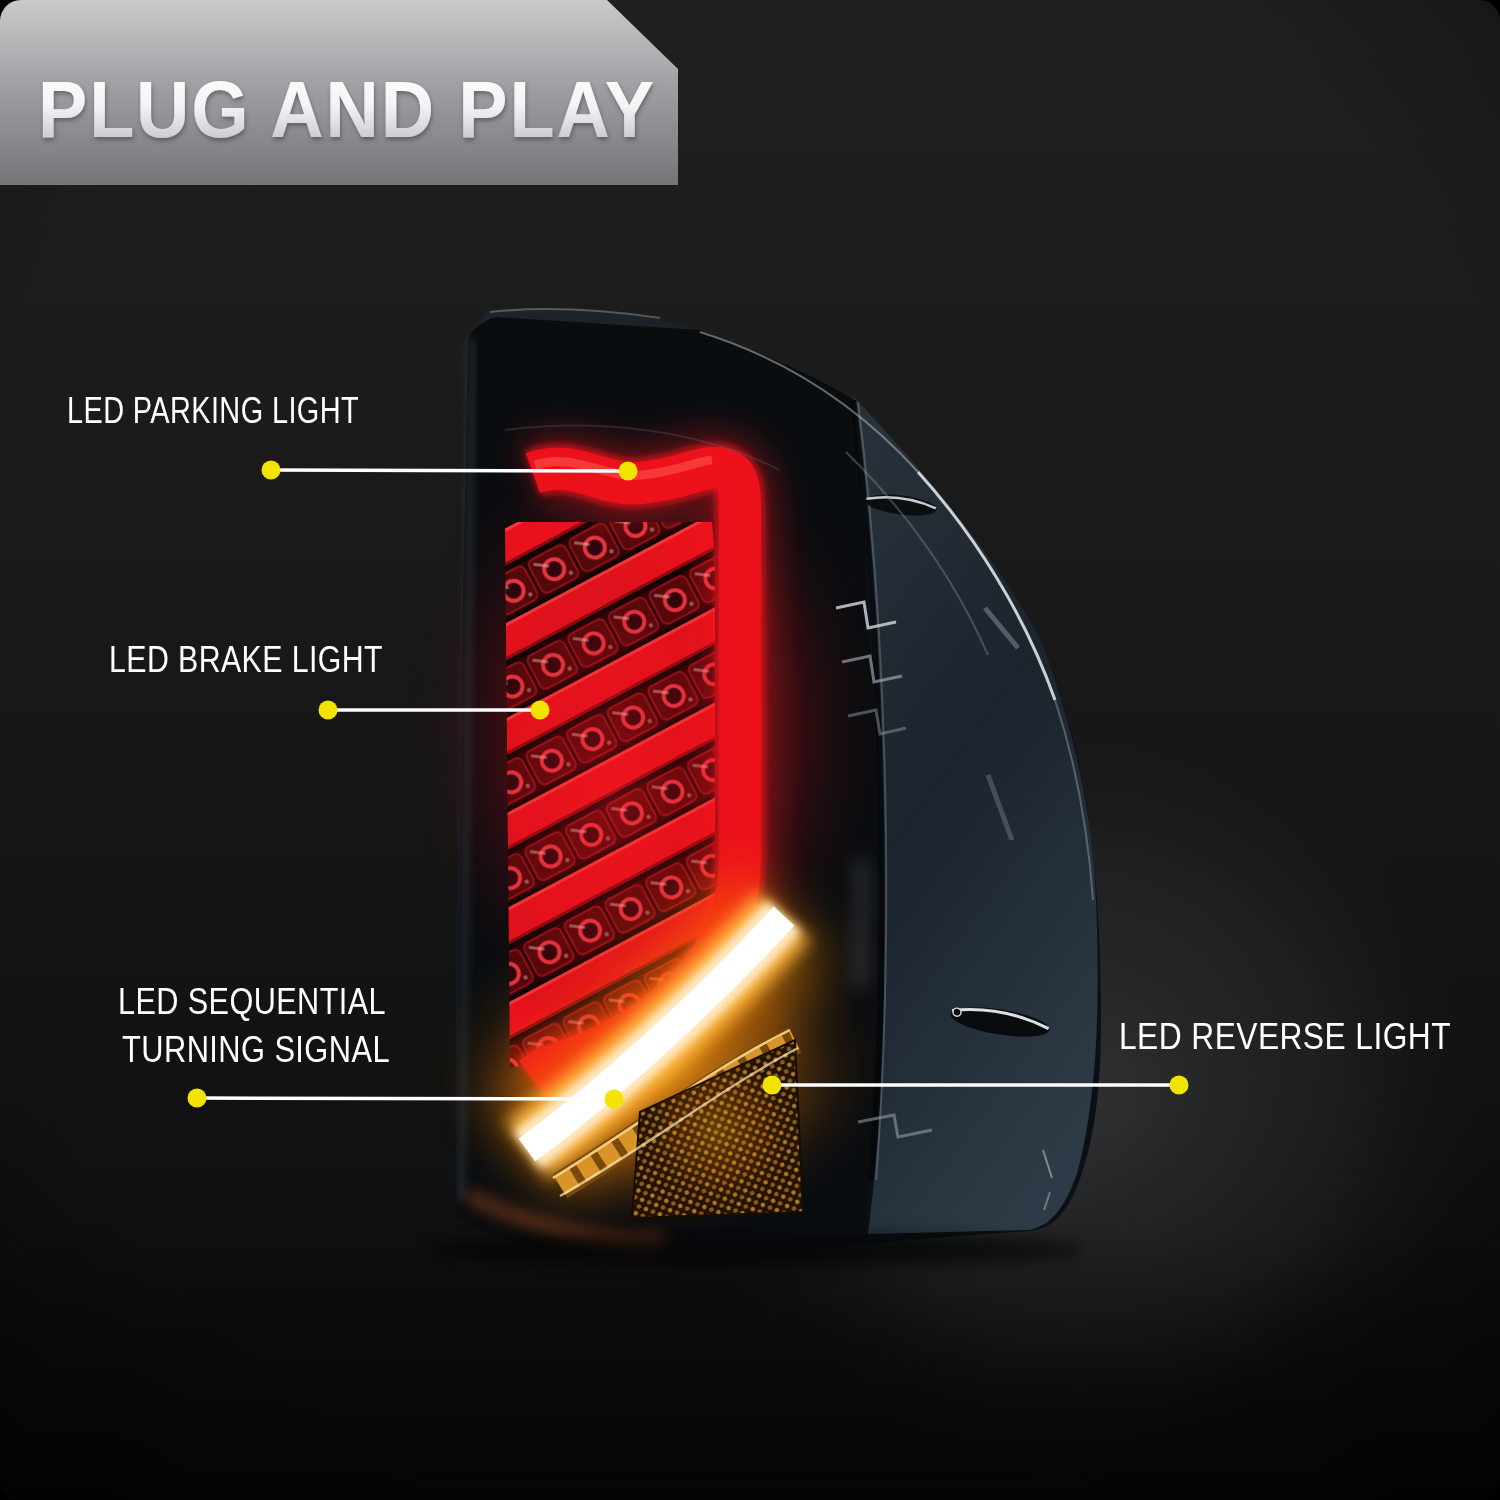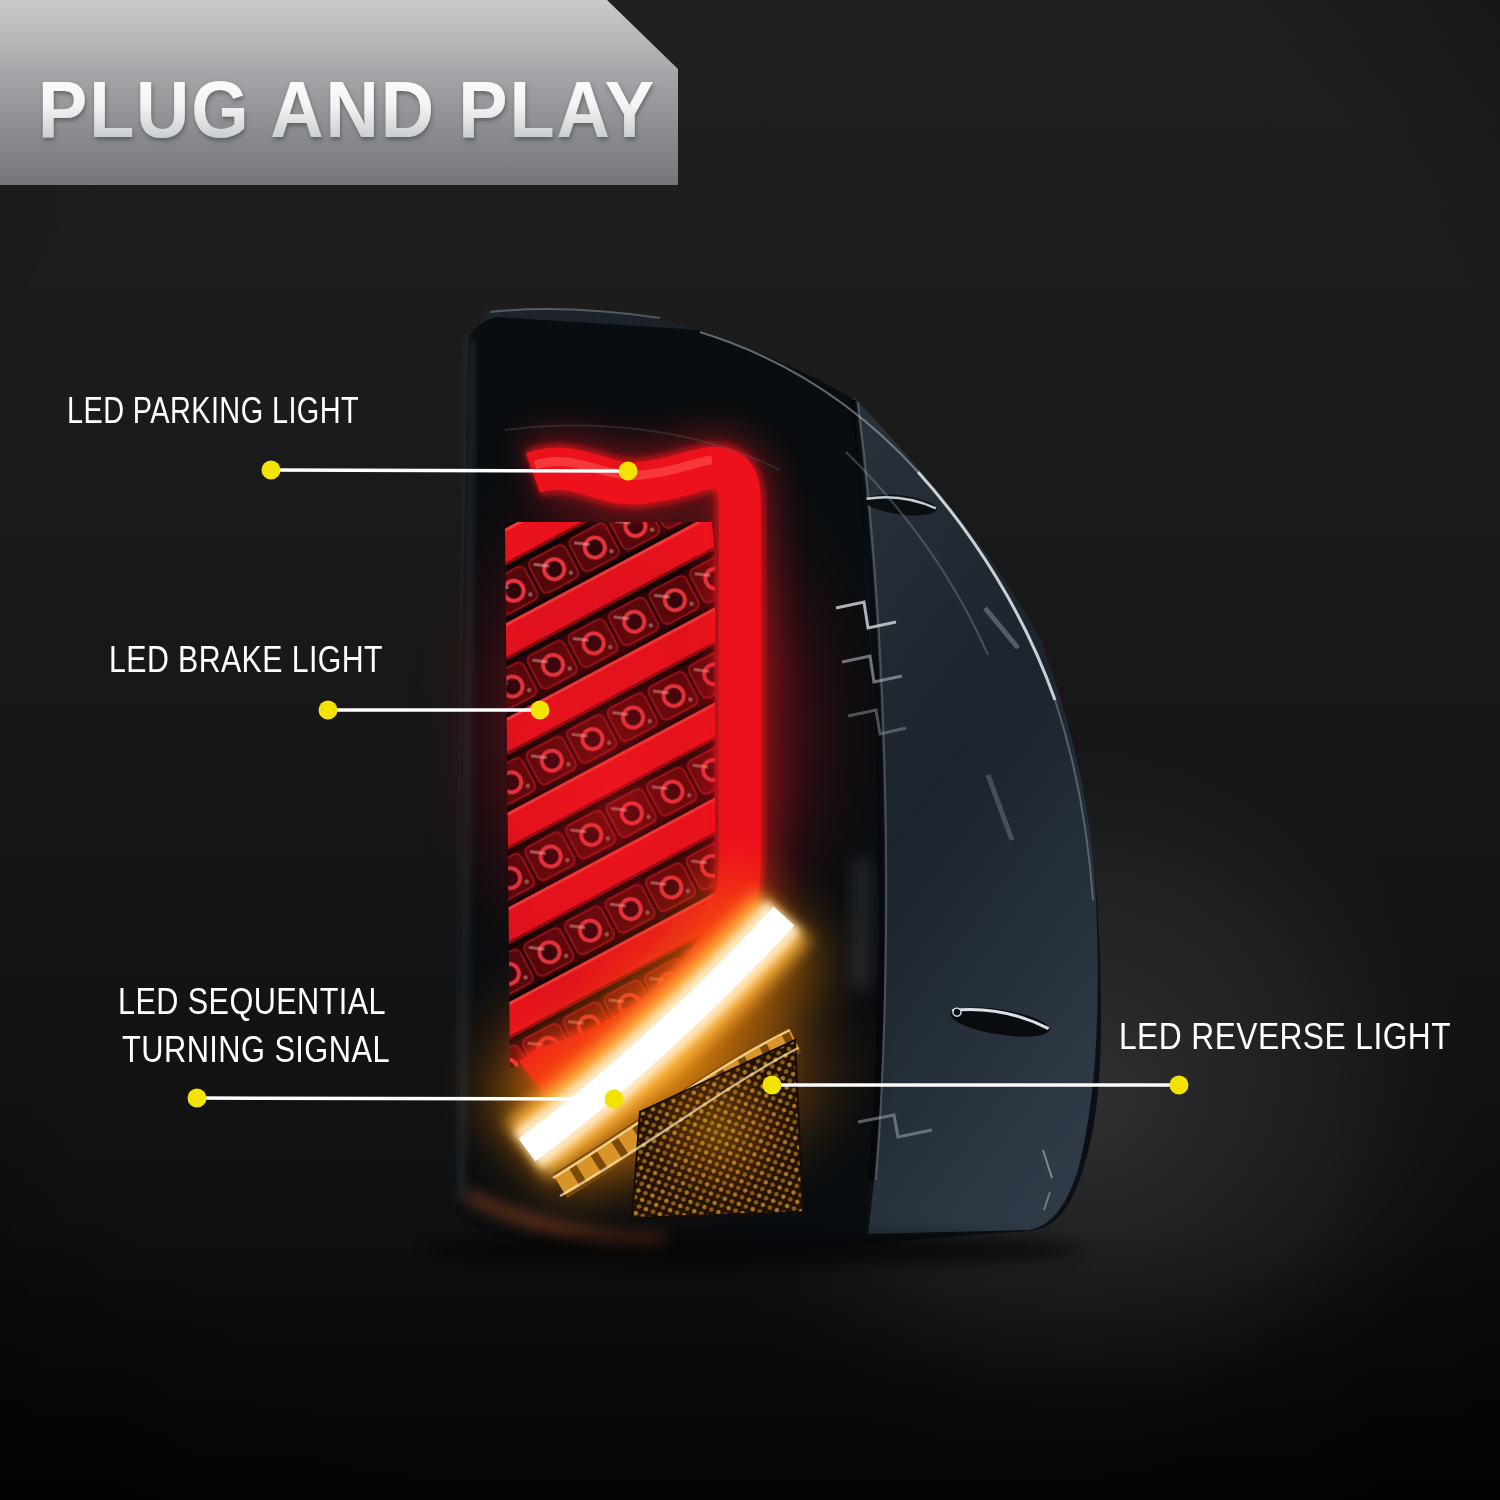--- a/index.html
+++ b/index.html
@@ -1,17 +1,17 @@
 <!DOCTYPE html>
 <html><head>
 <meta charset="utf-8">
 <style>
   html,body{margin:0;padding:0;background:#000;}
   .stage{width:1500px;height:1500px;position:relative;overflow:hidden;
-         font-family:"Liberation Sans", sans-serif;}
+         font-family:"Liberation Sans", sans-serif;border-radius:21px;}
   svg{display:block}
   text{font-family:"Liberation Sans", sans-serif;}
   .label{fill:#ffffff;font-size:37px;letter-spacing:.5px;}
   .banner-title{font-weight:bold;font-size:79px;letter-spacing:2px;}
 </style>
 </head>
 <body>
 
 <div class="stage">
 <svg width="1500" height="1500" viewBox="0 0 1500 1500">

